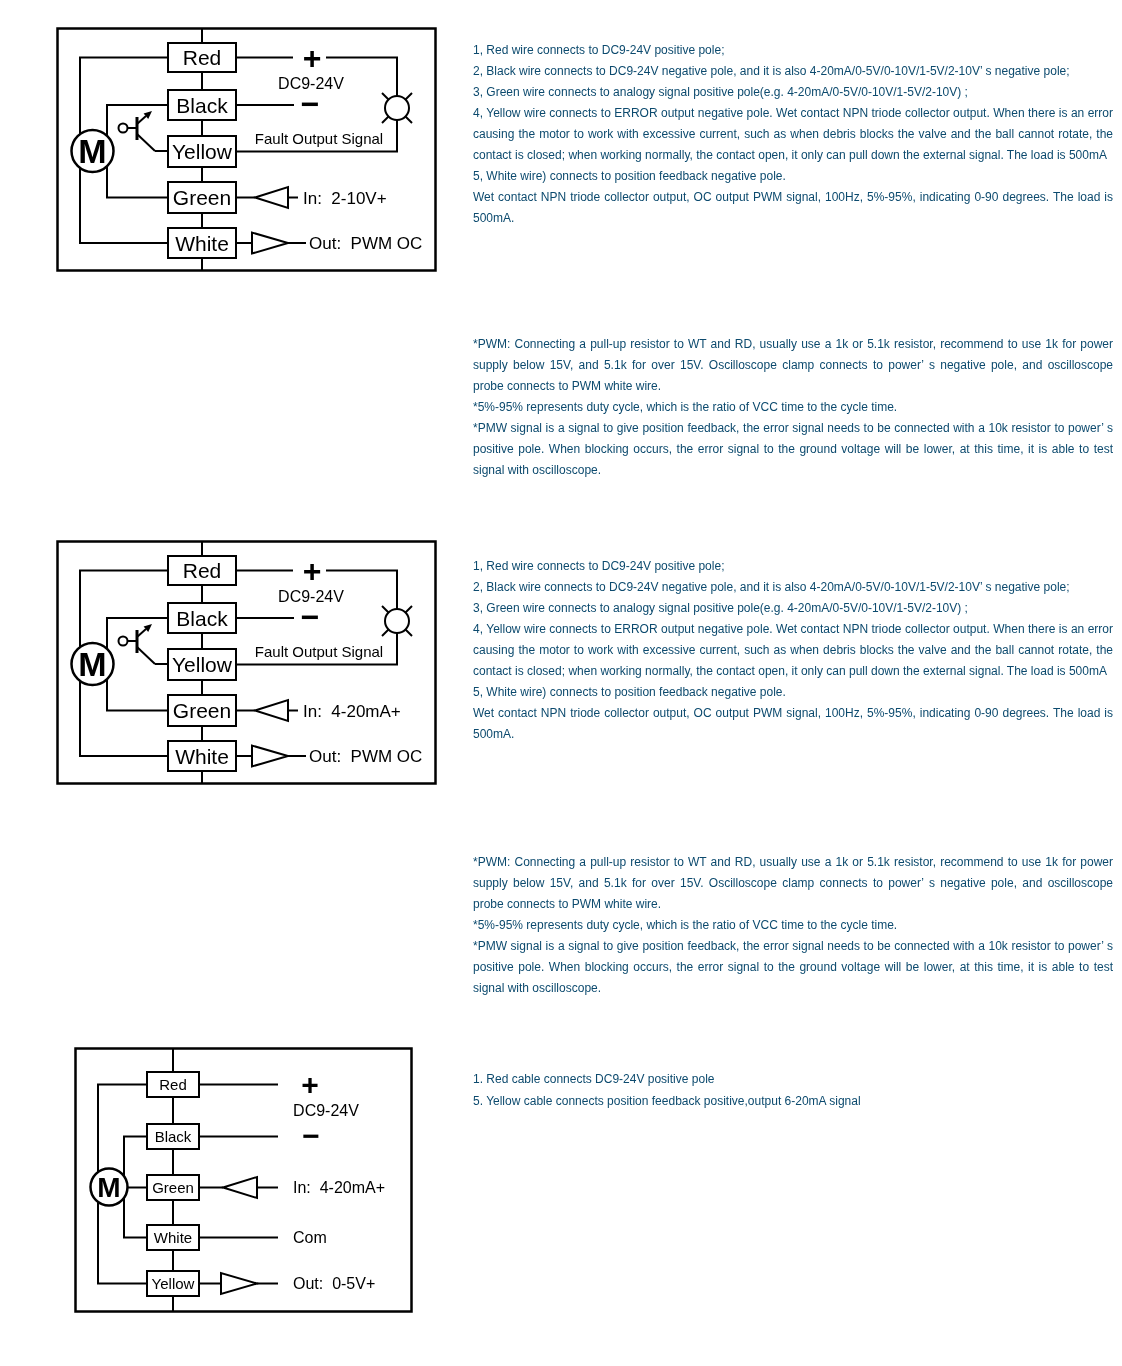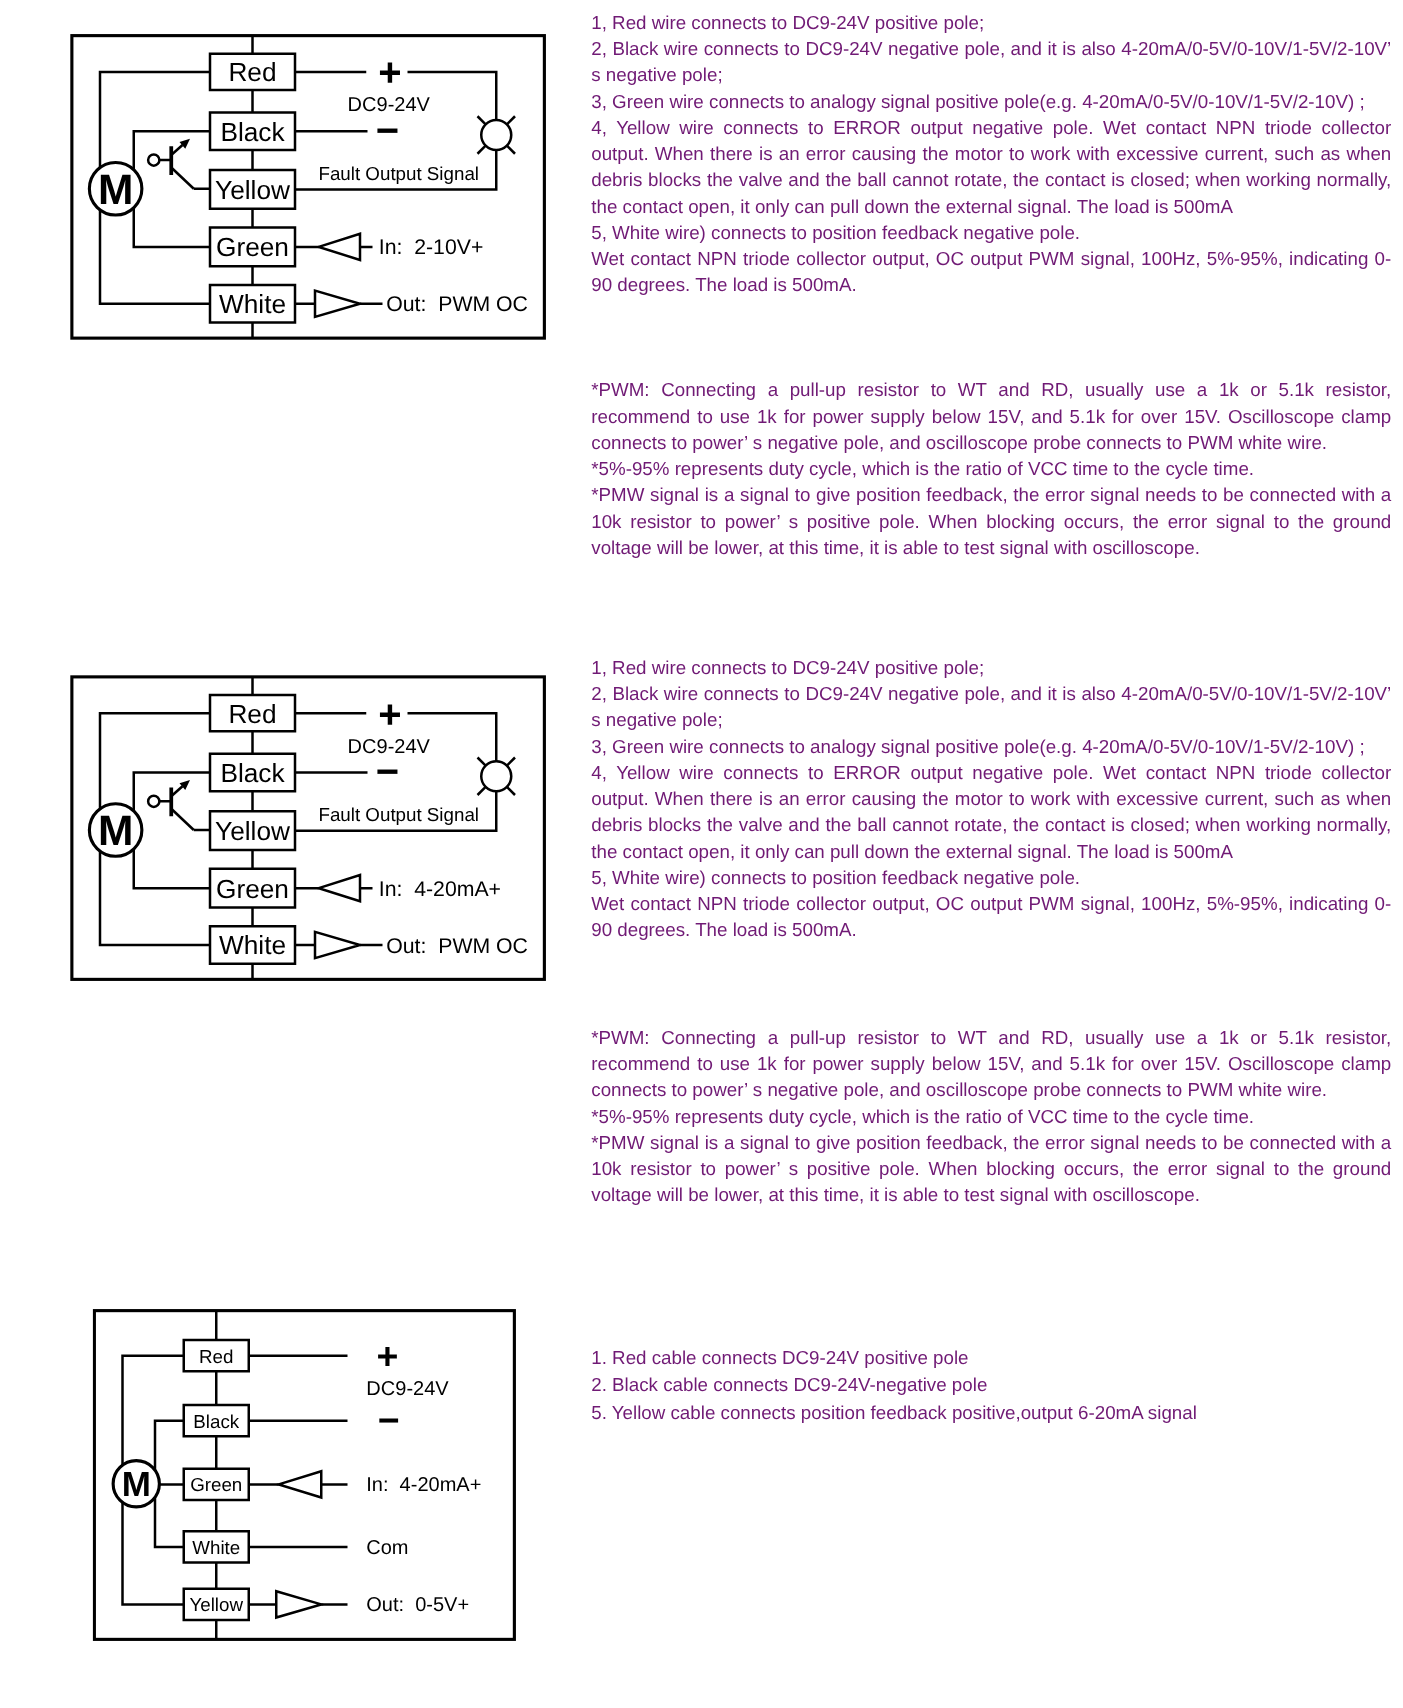--- a/index.html
+++ b/index.html
@@ -1,20 +1,20 @@
 <!DOCTYPE html>
 <html><head>
 <meta charset="utf-8">
 <style>
   html,body{margin:0;padding:0;background:#fff;}
   .page{position:relative;width:1122px;height:1366px;background:#ffffff;
         font-family:"Liberation Sans","DejaVu Sans",sans-serif;color:#111;overflow:hidden;}
   .diagram{position:absolute;}
-  .tb{position:absolute;left:473px;width:640px;font-size:15px;line-height:21px;
-      text-align:justify;color:#701a75;}
+  .tb{position:absolute;left:473px;width:640px;font-size:12px;line-height:21px;
+      text-align:justify;color:#0c4a6e;margin-top:32px;}
   .tb p{margin:0;}
   .tb.lh22{line-height:22px;width:645px;}
   svg text{font-family:"Liberation Sans","DejaVu Sans",sans-serif;fill:#000;}
   svg .pre{white-space:pre;}
   svg .wire{stroke:#000;stroke-width:2;fill:none;}
   svg .thick{stroke:#000;stroke-width:3;fill:none;}
   svg .boxr{fill:#fff;stroke:#000;stroke-width:2;}
   svg .tri{fill:#fff;stroke:#000;stroke-width:2;stroke-linejoin:miter;}
   svg .outer{fill:none;stroke:#000;stroke-width:2.5;}
 </style>
@@ -239,19 +239,18 @@
     <p>5, White wire) connects to position feedback negative pole.</p>
     <p>Wet contact NPN triode collector output, OC output PWM signal, 100Hz, 5%-95%, indicating 0-90 degrees. The load is 500mA.</p>
   </div>
 
   <div class="tb" style="top:820px">
     <p>*PWM: Connecting a pull-up resistor to WT and RD, usually use a 1k or 5.1k resistor, recommend to use 1k for power supply below 15V, and 5.1k for over 15V. Oscilloscope clamp connects to power’ s negative pole, and oscilloscope probe connects to PWM white wire.</p>
     <p>*5%-95% represents duty cycle, which is the ratio of VCC time to the cycle time.</p>
     <p>*PMW signal is a signal to give position feedback, the error signal needs to be connected with a 10k resistor to power’ s positive pole. When blocking occurs, the error signal to the ground voltage will be lower, at this time, it is able to test signal with oscilloscope.</p>
   </div>
 
-  <div class="tb lh22" style="top:1076px">
+  <div class="tb lh22" style="top:1036px">
     <p>1. Red cable connects DC9-24V positive pole</p>
-    <p>2. Black cable connects DC9-24V-negative pole</p>
     <p>5. Yellow cable connects position feedback positive,output 6-20mA signal</p>
   </div>
 
 </div>
 
 </body></html>

